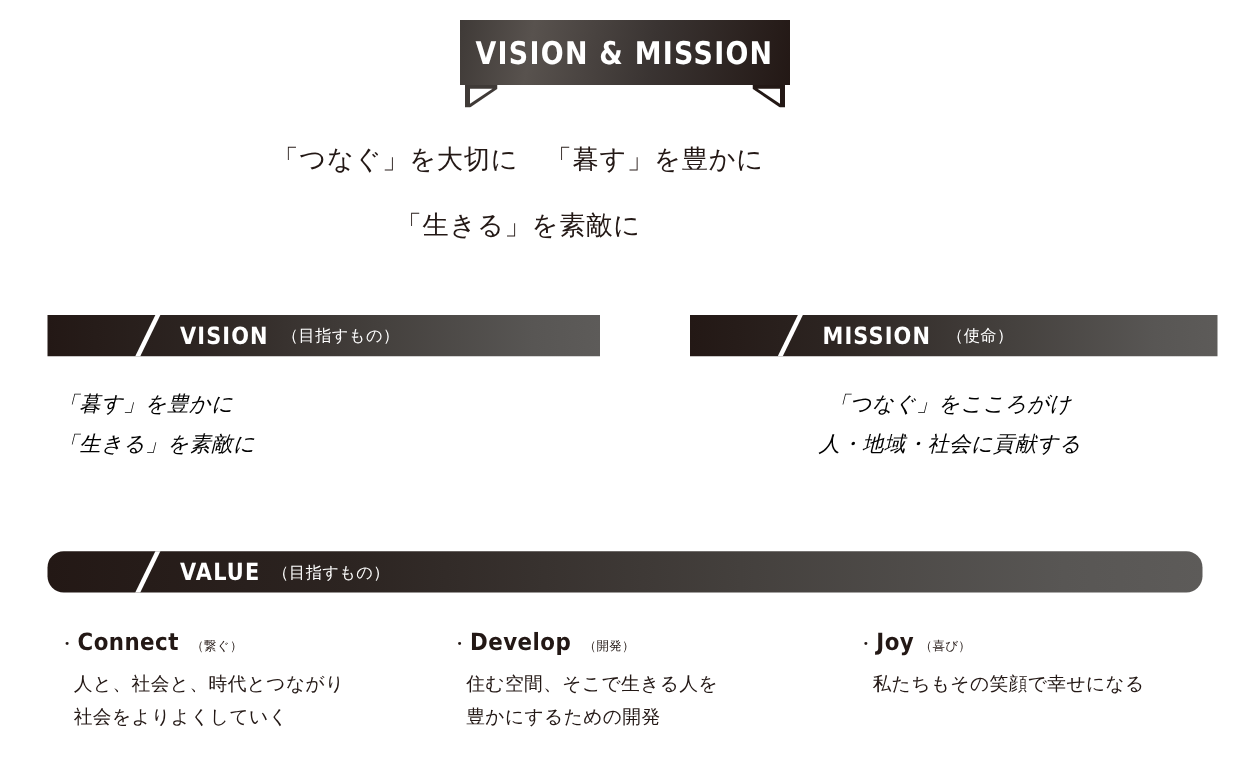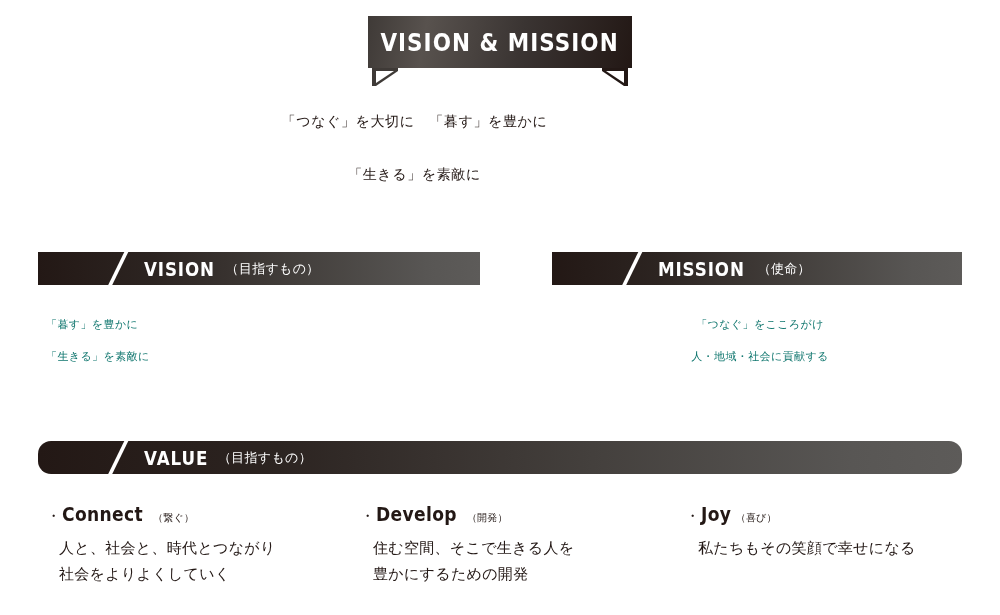--- a/index.html
+++ b/index.html
@@ -53,21 +53,21 @@
   .tail-left  { left: 4px; }
   .tail-right { right: 4px; }
   .tail svg { display: block; }
 
   
   .tagline {
     position: absolute;
     left: 0;
     width: 829px;
     text-align: center;
-    font-size: 14px;
+    font-size: 21px;
     letter-spacing: 0.6px;
     color: #231815;
   }
   .tagline-1 { top: 113px; }
   .tagline-2 { top: 166px; }
 
   
   .bar {
     position: absolute;
     height: 33px;
@@ -100,38 +100,39 @@
     font-family: "DejaVu Sans", "Liberation Sans", sans-serif;
   }
   .bar-jp {
     font-size: 13px;
     letter-spacing: 0.3px;
     margin-left: 1px;
     text-align: center;
   }
 
   #bar-vision  { left: 38px;  top: 252px; width: 442px; }
-  #bar-mission { left: 552px; top: 252px; width: 410px; }
+  #bar-mission { left: 552px; top: 252px; width: 410px; padding-left: 12px; }
   #bar-value   { left: 38px;  top: 441px; width: 924px; border-radius: 13px; }
 
   #bar-vision  .bar-slash { left: 78px; }
   #bar-mission .bar-slash { left: 78px; }
   #bar-value   .bar-slash { left: 78px; }
 
   #bar-vision  .bar-title { left: 106px; }
   #bar-mission .bar-title { left: 106px; }
   #bar-value   .bar-title { left: 106px; }
 
   
   .body-block {
     position: absolute;
-    font-size: 11px;
+    font-size: 17px;
     letter-spacing: 0.4px;
     line-height: 32px;
-    color: #0f766e;
+    color: #000000;
+    font-style: italic;
   }
   #vision-body  { left: 46px;  top: 308px; width: 400px; text-align: left; }
   #mission-body { left: 560px; top: 308px; width: 400px; text-align: center; }
 
   
   .value-cols {
     position: absolute;
     left: 0;
     top: 503px;
     width: 1000px;

